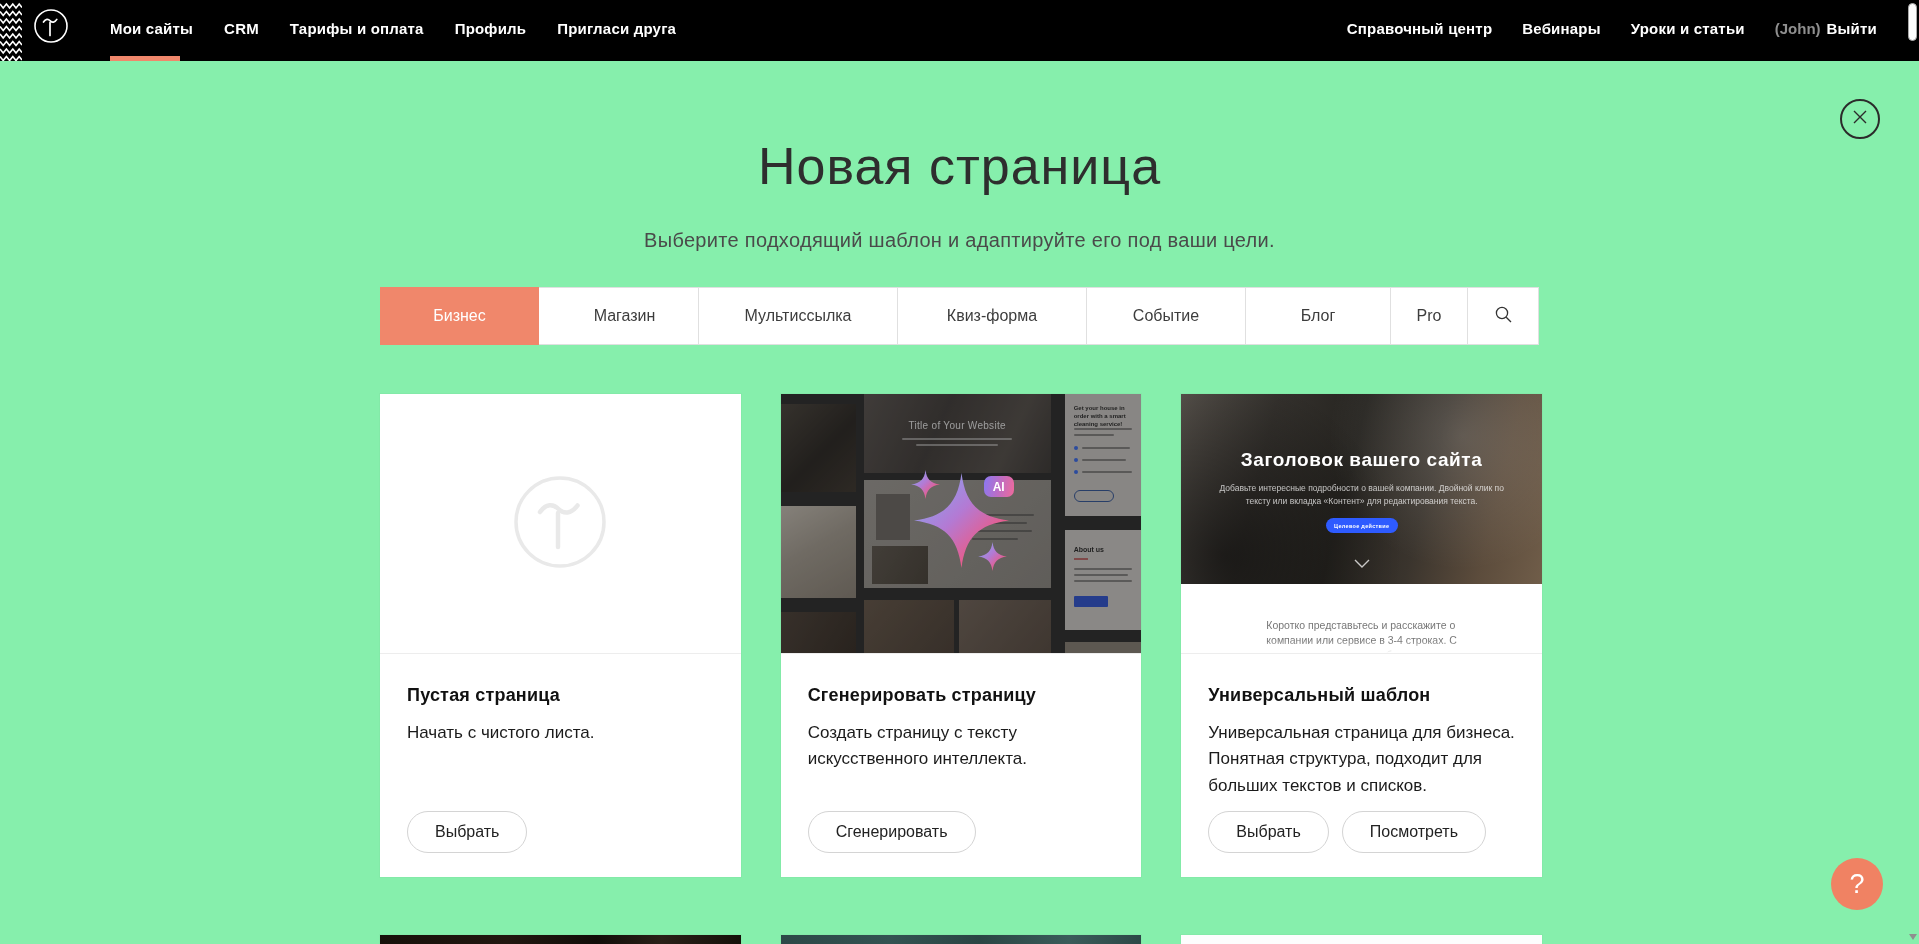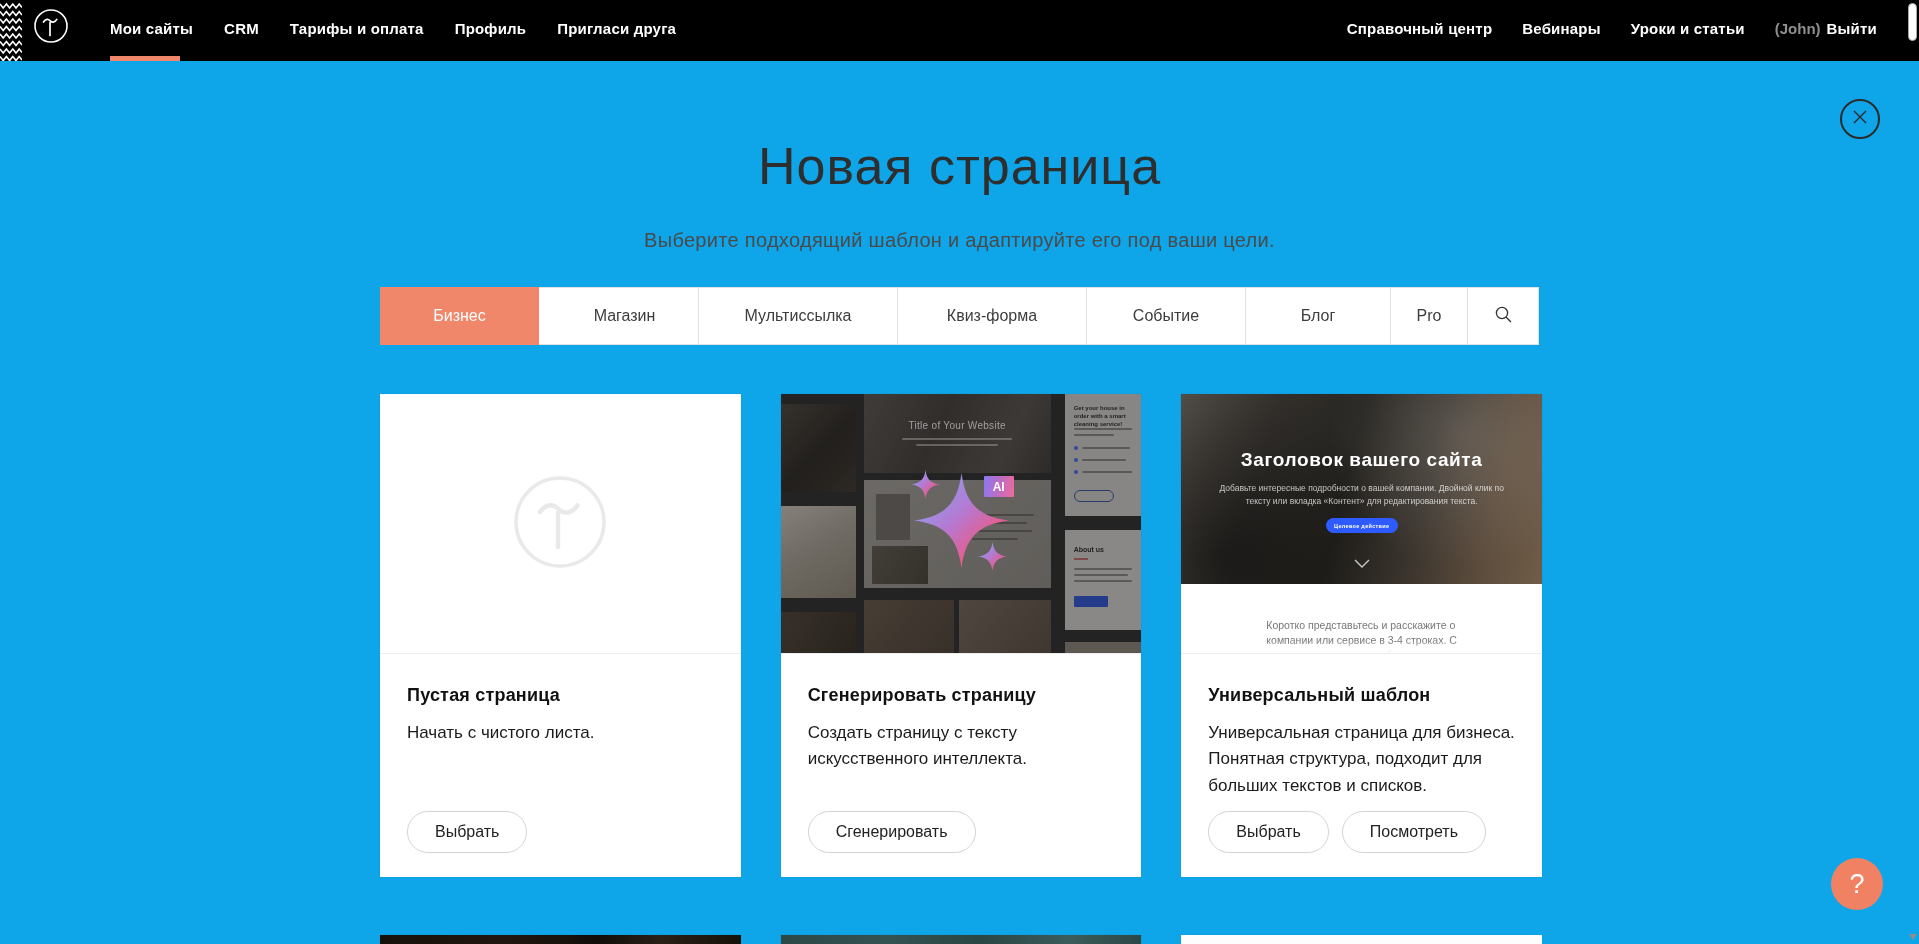--- a/index.html
+++ b/index.html
@@ -1,18 +1,18 @@
 <!DOCTYPE html>
 <html><head>
 <meta charset="utf-8">
 <style>
   * { margin:0; padding:0; box-sizing:border-box; }
   html,body { width:100%; height:100%; overflow:hidden; }
   body { font-family:"Liberation Sans", sans-serif; }
-  .screen { position:relative; width:1919px; height:944px; background:#0ea5e9; overflow:hidden; }
+  .screen { position:relative; width:1919px; height:944px; background:#86efac; overflow:hidden; }
 
   
   .topbar { position:absolute; left:0; top:0; width:1919px; height:61px; background:#000; z-index:5; }
   .zigzag { position:absolute; left:0; top:0; }
   .logo { position:absolute; left:33px; top:8px; }
   .nav-left { position:absolute; left:110px; top:0; height:56px; display:flex; align-items:center; gap:31px; }
   .nav-right { position:absolute; right:42px; top:0; height:56px; display:flex; align-items:center; gap:30px; }
   .nav-item { color:#fff; font-size:15px; font-weight:bold; letter-spacing:.2px; white-space:nowrap; cursor:pointer; }
   .nav-user { display:flex; gap:6px; align-items:center; }
   .nav-user .uname { color:#8f8f8f; font-weight:bold; font-size:15px; }
@@ -53,21 +53,21 @@
   .tile { position:absolute; }
   .dim { position:absolute; inset:0; background:rgba(22,22,22,.38); }
   .c1-title { position:absolute; left:0; top:26px; width:100%; text-align:center; font-size:10px; color:rgba(255,255,255,.9); letter-spacing:.3px; }
   .tline { position:absolute; background:rgba(255,255,255,.45); height:2px; border-radius:1px; }
   .gline { position:absolute; background:rgba(60,60,60,.5); height:2px; border-radius:1px; }
   .bdot { position:absolute; width:4px; height:4px; border-radius:50%; background:#3a6df0; }
   .r1-head { position:absolute; left:9px; top:10px; width:62px; font-size:6px; font-weight:bold; color:#2a2a2a; line-height:1.35; }
   .r2-head { position:absolute; left:9px; top:16px; font-size:7px; font-weight:bold; color:#2a2a2a; }
   .r2-btn { position:absolute; left:9px; top:66px; width:34px; height:11px; background:#2f55d4; border-radius:1px; }
   .r1-btn { position:absolute; left:9px; top:96px; width:40px; height:12px; border:1px solid #35589c; border-radius:6px; }
-  .ai-badge { position:absolute; left:203px; top:82px; width:30px; height:21px; border-radius:1px; background:linear-gradient(100deg,#8a78f2 0%,#c26cc0 55%,#ef6a9b 100%); color:#fff; font-size:12px; font-weight:bold; display:flex; align-items:center; justify-content:center; z-index:3; }
+  .ai-badge { position:absolute; left:203px; top:82px; width:30px; height:21px; border-radius:7px; background:linear-gradient(100deg,#8a78f2 0%,#c26cc0 55%,#ef6a9b 100%); color:#fff; font-size:12px; font-weight:bold; display:flex; align-items:center; justify-content:center; z-index:3; }
   .sparkles { position:absolute; inset:0; z-index:2; }
 
   
   .tpl-preview { background:#fff; }
   .tpl-hero { position:absolute; left:0; top:0; width:100%; height:190px; overflow:hidden;
       background:
         radial-gradient(circle at 78% 22%, rgba(255,255,255,.16), transparent 42%),
         radial-gradient(circle at 12% 85%, rgba(0,0,0,.5), transparent 50%),
         linear-gradient(104deg,#55504a 0%,#34312d 24%,#262420 46%,#3a342d 66%,#5c4c3c 84%,#705d49 100%); }
   .tpl-hero-title { position:absolute; left:0; top:55px; width:100%; text-align:center; font-size:19px; font-weight:bold; color:#fff; letter-spacing:.6px; }

